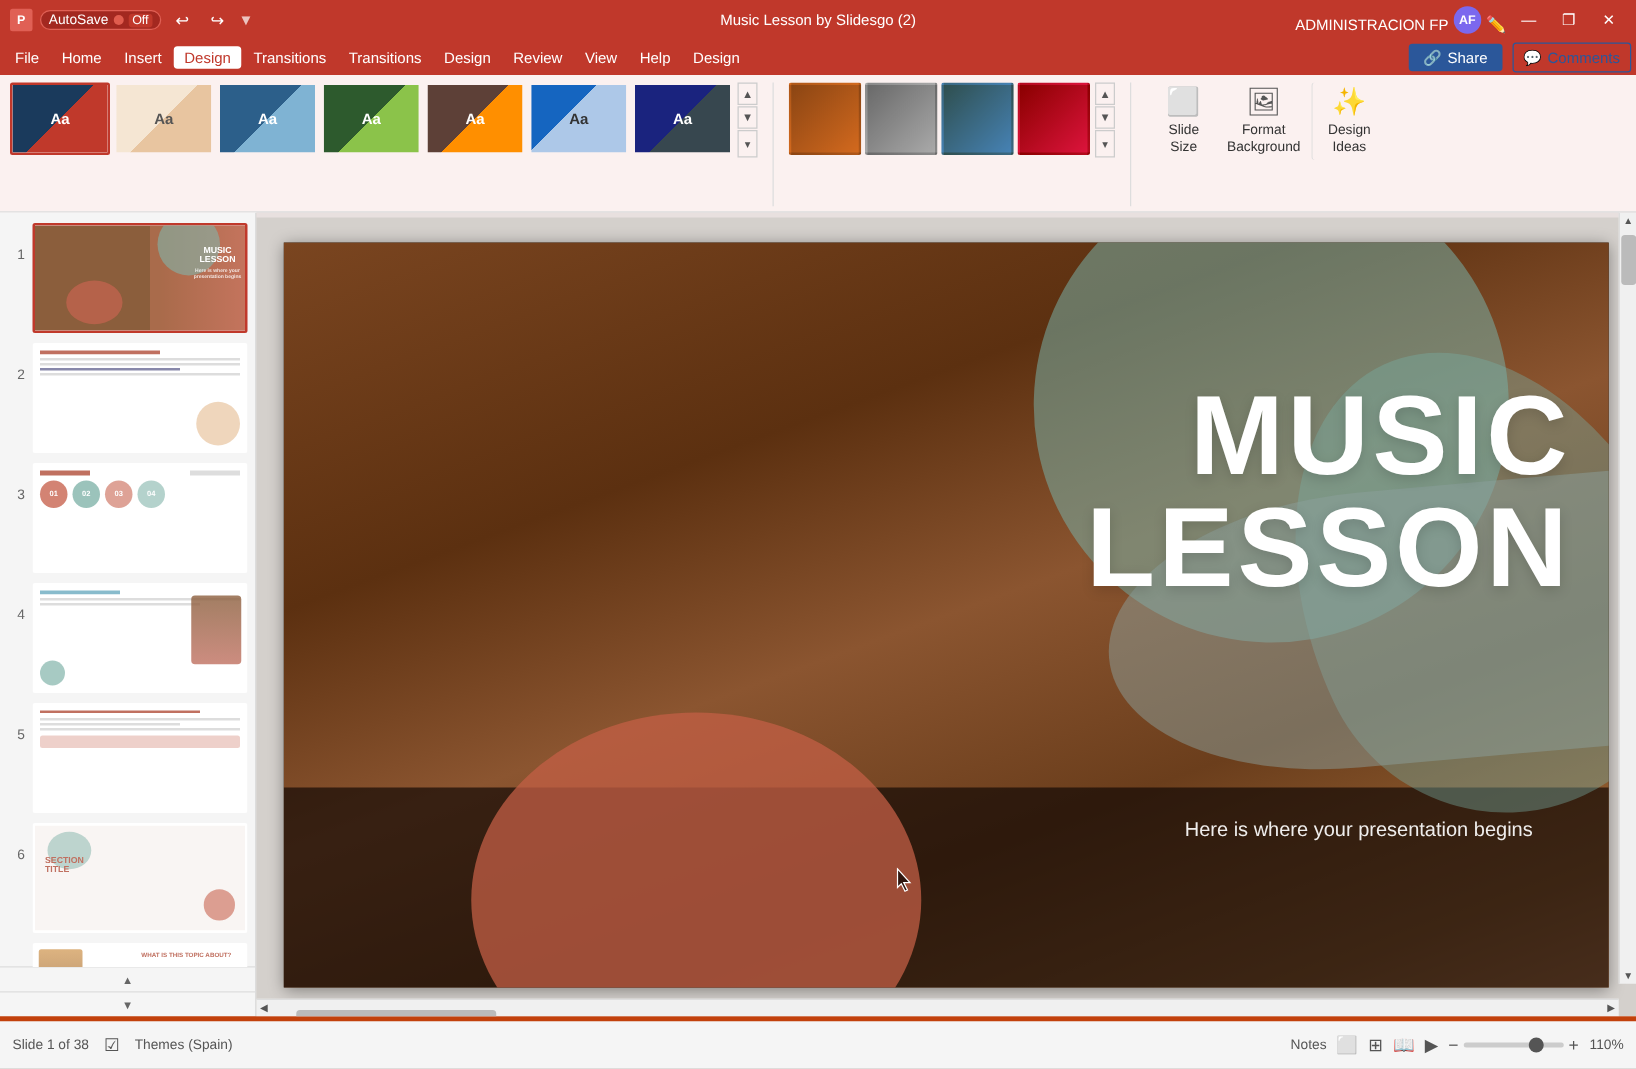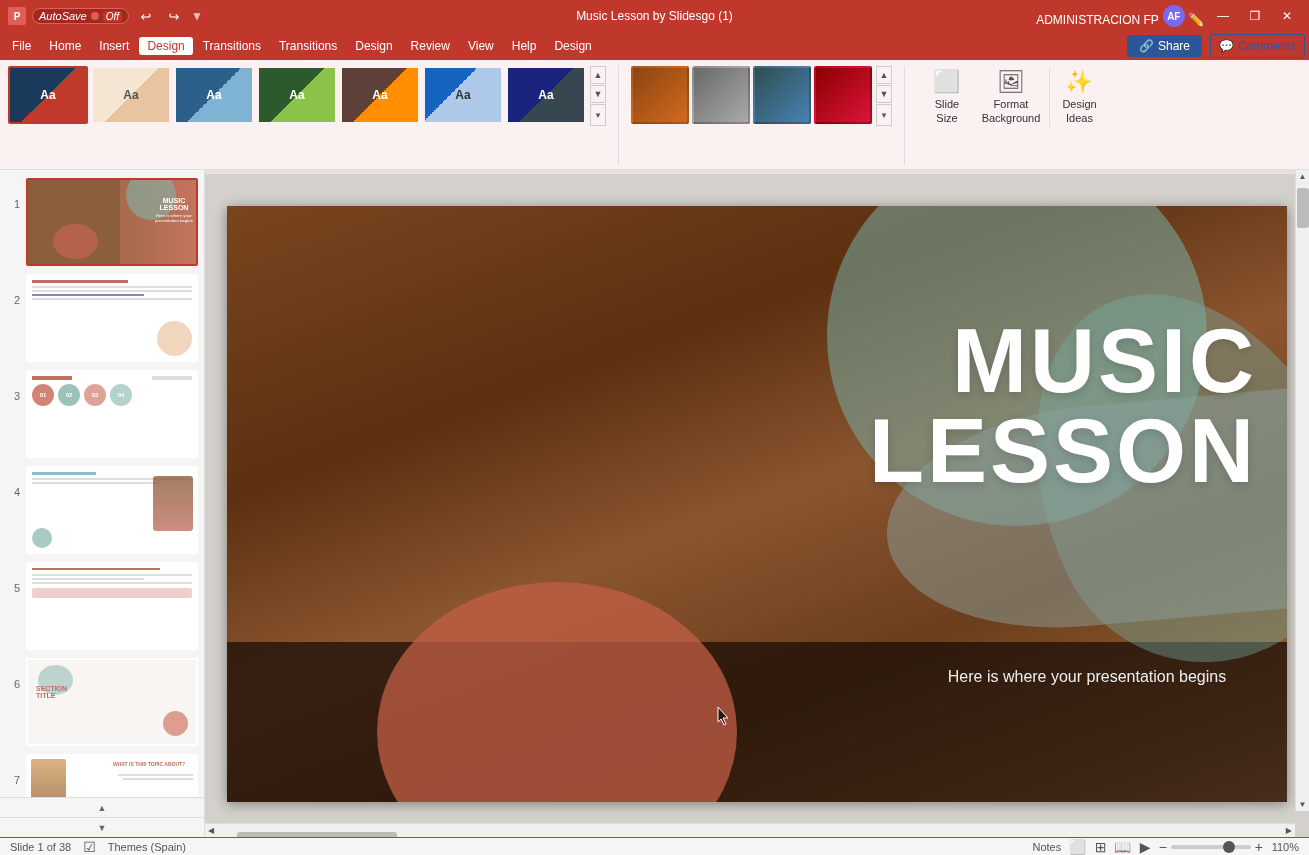--- a/index.html
+++ b/index.html
@@ -19,21 +19,21 @@
     }
     .title-bar-left { display: flex; align-items: center; gap: 6px; }
     .title-bar-center { position: absolute; left: 50%; transform: translateX(-50%); font-size: 12px; color: white; }
     .title-bar-right { display: flex; align-items: flex-end; gap: 4px; margin-left: auto; }
     .autosave-pill {
       background: #a32820;
       border: 1px solid #e06055;
       border-radius: 10px;
       padding: 1px 6px;
       font-size: 11px;
-      display: flex; align-items: center; gap: 4px; font-style: italic;
+      display: flex; align-items: center; gap: 4px;
     }
     .autosave-dot { width: 8px; height: 8px; background: #e05c4e; border-radius: 50%; }
     .title-icon { width: 18px; height: 18px; background: #e06055; border-radius: 2px; display: flex; align-items: center; justify-content: center; font-size: 10px; font-weight: bold; }
     .win-btn { width: 28px; height: 22px; display: flex; align-items: center; justify-content: center; font-size: 12px; cursor: pointer; color: white; }
     .undo-btn { width: 22px; height: 22px; display: flex; align-items: center; justify-content: center; font-size: 13px; color: white; cursor: pointer; }
     .admin-avatar { width: 22px; height: 22px; background: #7b68ee; border-radius: 50%; display: flex; align-items: center; justify-content: center; font-size: 10px; font-weight: bold; color: white; }
 
     
     .menu-bar {
       height: 28px;
@@ -250,23 +250,23 @@
       width: 1060px;
       height: 596px;
       background: #3a2515;
       position: relative;
       overflow: hidden;
       box-shadow: 0 2px 12px rgba(0,0,0,0.4);
     }
 
     
     .status-bar {
-      height: 18px;
+      height: 42px;
       background: #f5f5f5;
-      border-top: 1px solid #c2410c;
+      border-top: 4px solid #c2410c;
       display: flex;
       align-items: center;
       padding: 0 10px;
       justify-content: space-between;
       flex-shrink: 0;
       font-size: 11px;
       color: #555;
     }
     .status-left { display: flex; align-items: center; gap: 12px; }
     .status-right { display: flex; align-items: center; gap: 8px; }
@@ -328,21 +328,21 @@
     <div class="title-icon">P</div>
     <div class="autosave-pill">
       <span>AutoSave</span>
       <div class="autosave-dot"></div>
       <span style="background:#c0382b;padding:0 3px;border-radius:3px;font-size:10px;">Off</span>
     </div>
     <span class="undo-btn">↩</span>
     <span class="undo-btn">↪</span>
     <span style="font-size:12px;color:rgba(255,255,255,0.7)">▼</span>
   </div>
-  <div class="title-bar-center">Music Lesson by Slidesgo (1)</div>
+  <div class="title-bar-center">Music Lesson by Slidesgo (2)</div>
   <div class="title-bar-right">
     <span style="font-size:12px">ADMINISTRACION FP</span>
     <div class="admin-avatar">AF</div>
     <span style="font-size:13px">✏️</span>
     <div class="win-btn">—</div>
     <div class="win-btn">❐</div>
     <div class="win-btn close">✕</div>
   </div>
 </div>
 

